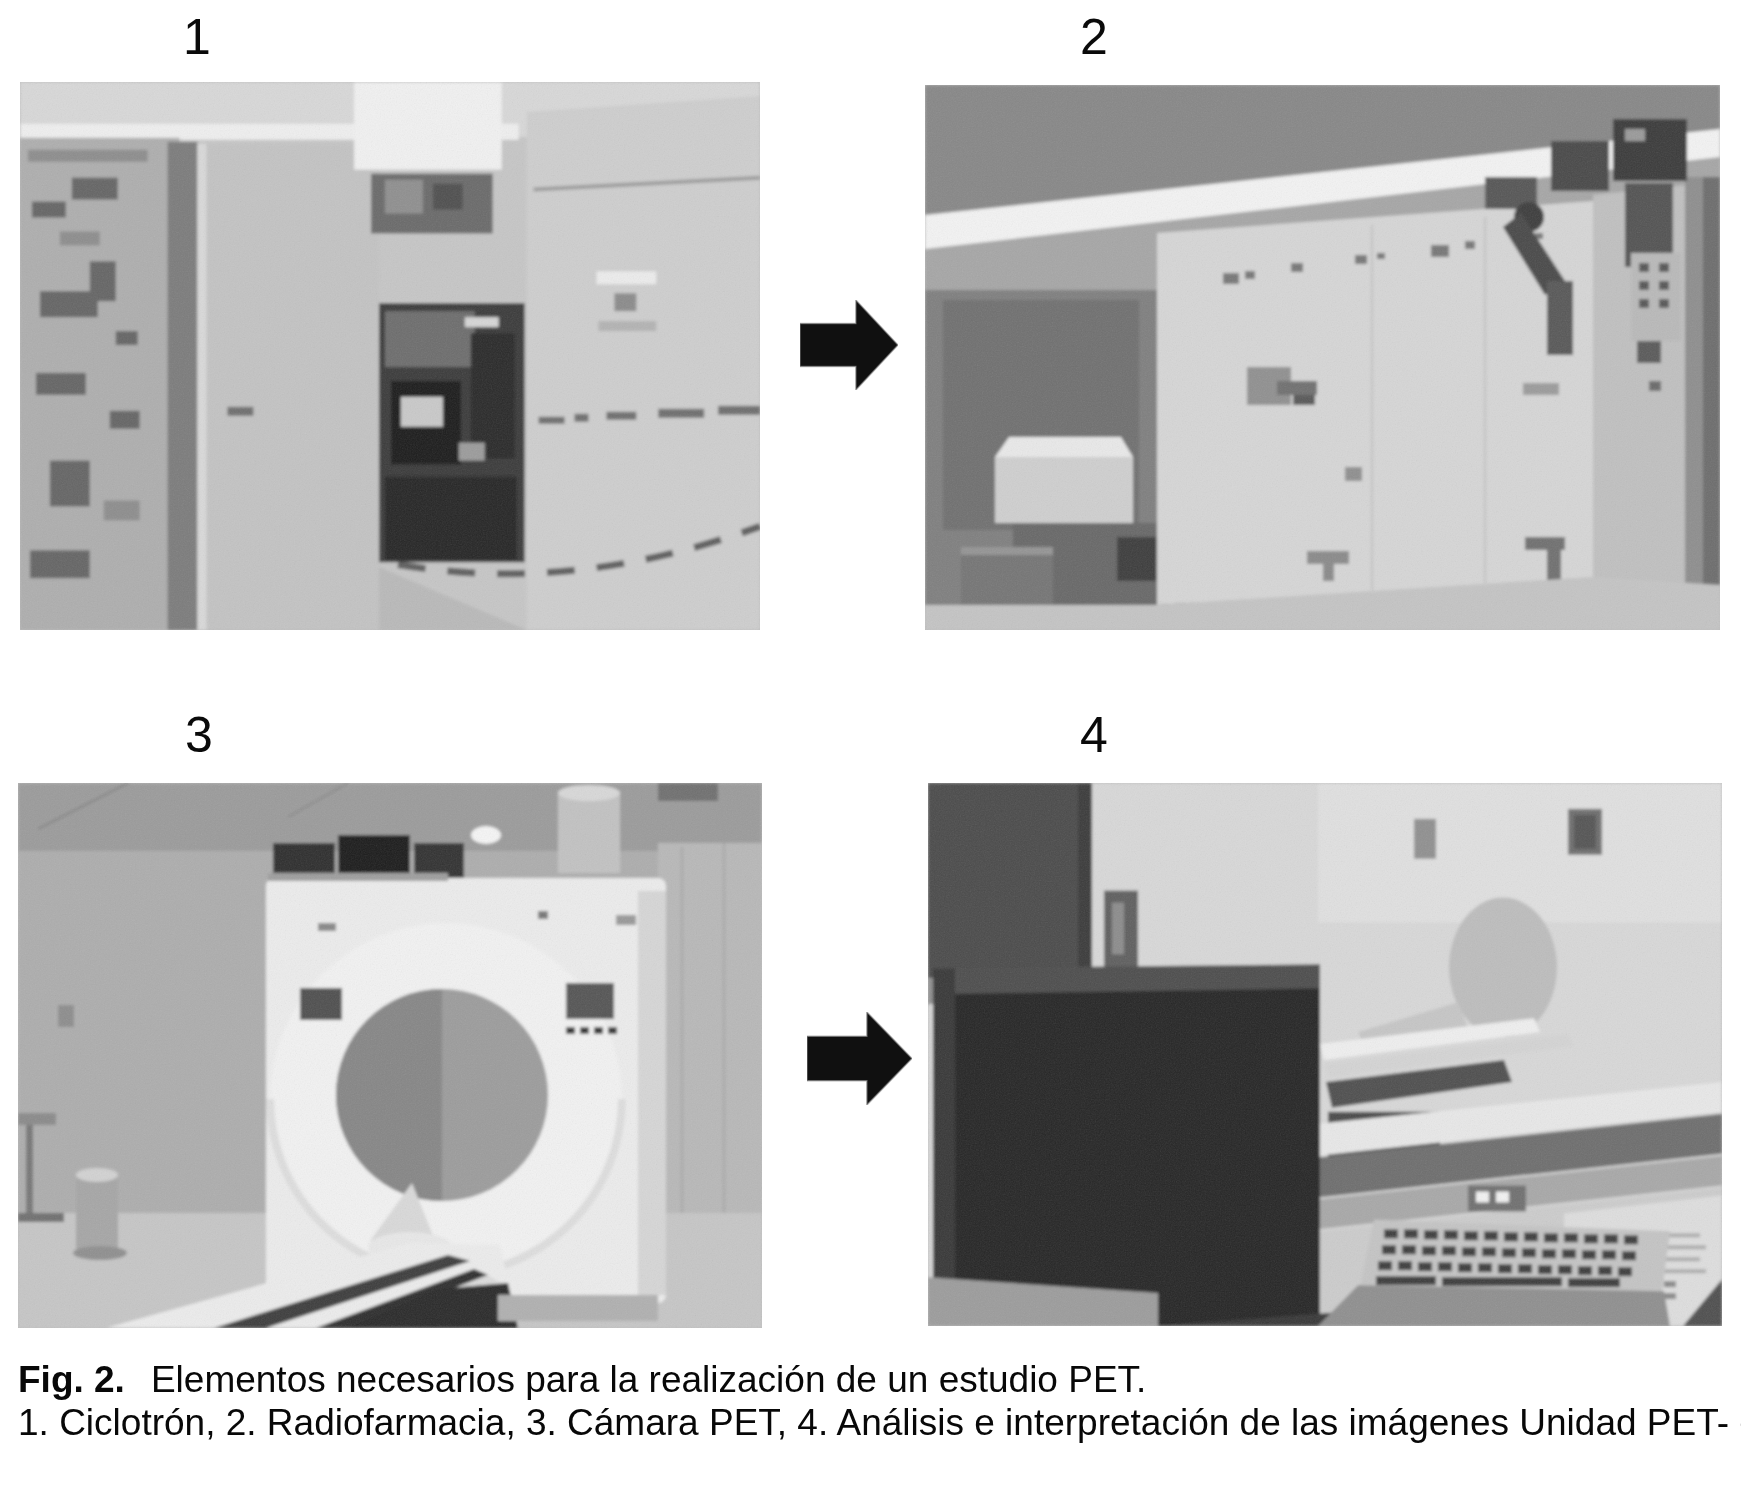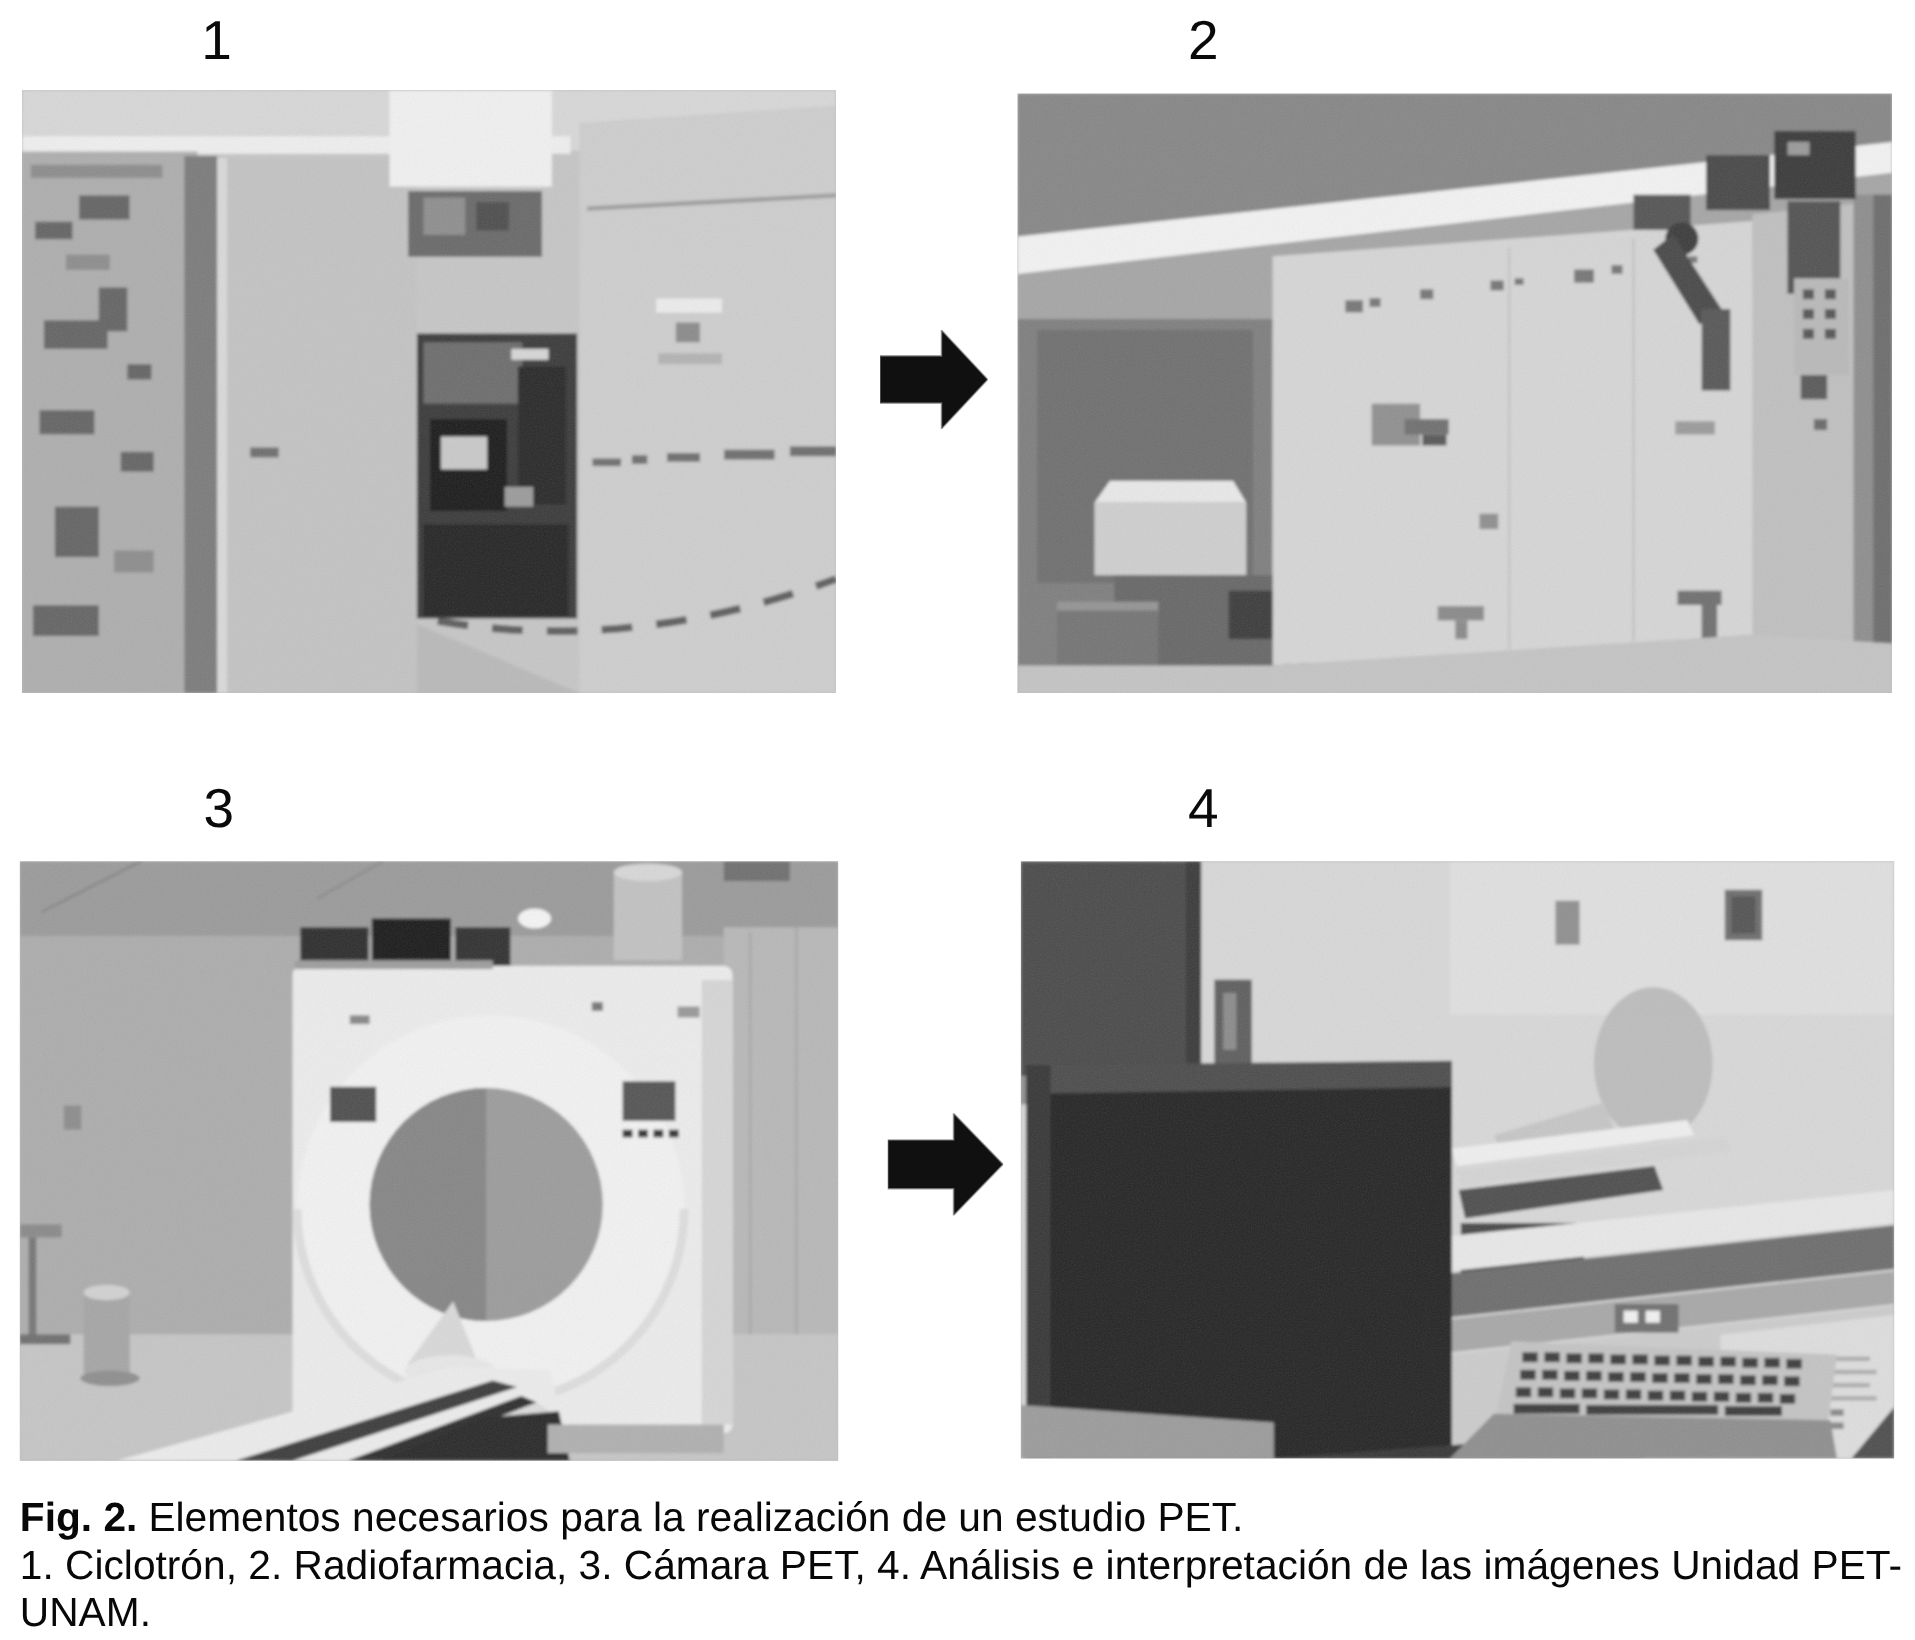--- a/index.html
+++ b/index.html
@@ -23,21 +23,21 @@
   .photo.ph4{left:928px;top:783px;width:794px;height:543px;}
   .arrow{position:absolute;}
   .arrow svg{display:block;width:100%;height:100%;}
   .arrow.a1{left:800px;top:300px;width:98px;height:90px;}
   .arrow.a2{left:807px;top:1012px;width:105px;height:93px;}
   .caption{
     position:absolute;left:18px;top:1358px;width:1723px;
     font-size:37px;line-height:43px;color:#080808;
   }
   .caption p{margin:0;}
-  .cap-b{font-weight:bold;margin-right:10px;text-align:center;}
+  .cap-b{font-weight:bold;margin-right:26px;text-align:center;}
   .nowrap{white-space:nowrap;}
 </style>
 </head>
 <body>
 
 <div class="page">
 
   <div class="plabel p1">1</div>
   <div class="plabel p2">2</div>
   <div class="plabel p3">3</div>
@@ -381,16 +381,15 @@
       </g>
       <rect width="794" height="545" filter="url(#p4g)" opacity="0.5"></rect>
     </svg>
   </div>
 
   <div class="caption">
     <p>
       <span class="cap-b">Fig. 2.</span><span>Elementos necesarios para la realización de un estudio PET.</span>
     </p>
     <p class="nowrap">1. Ciclotrón, 2. Radiofarmacia, 3. Cámara PET, 4. Análisis e interpretación de las imágenes Unidad PET- ciclotrón</p>
-    <p>UNAM.</p>
   </div>
 
 </div>
 
 </body></html>

